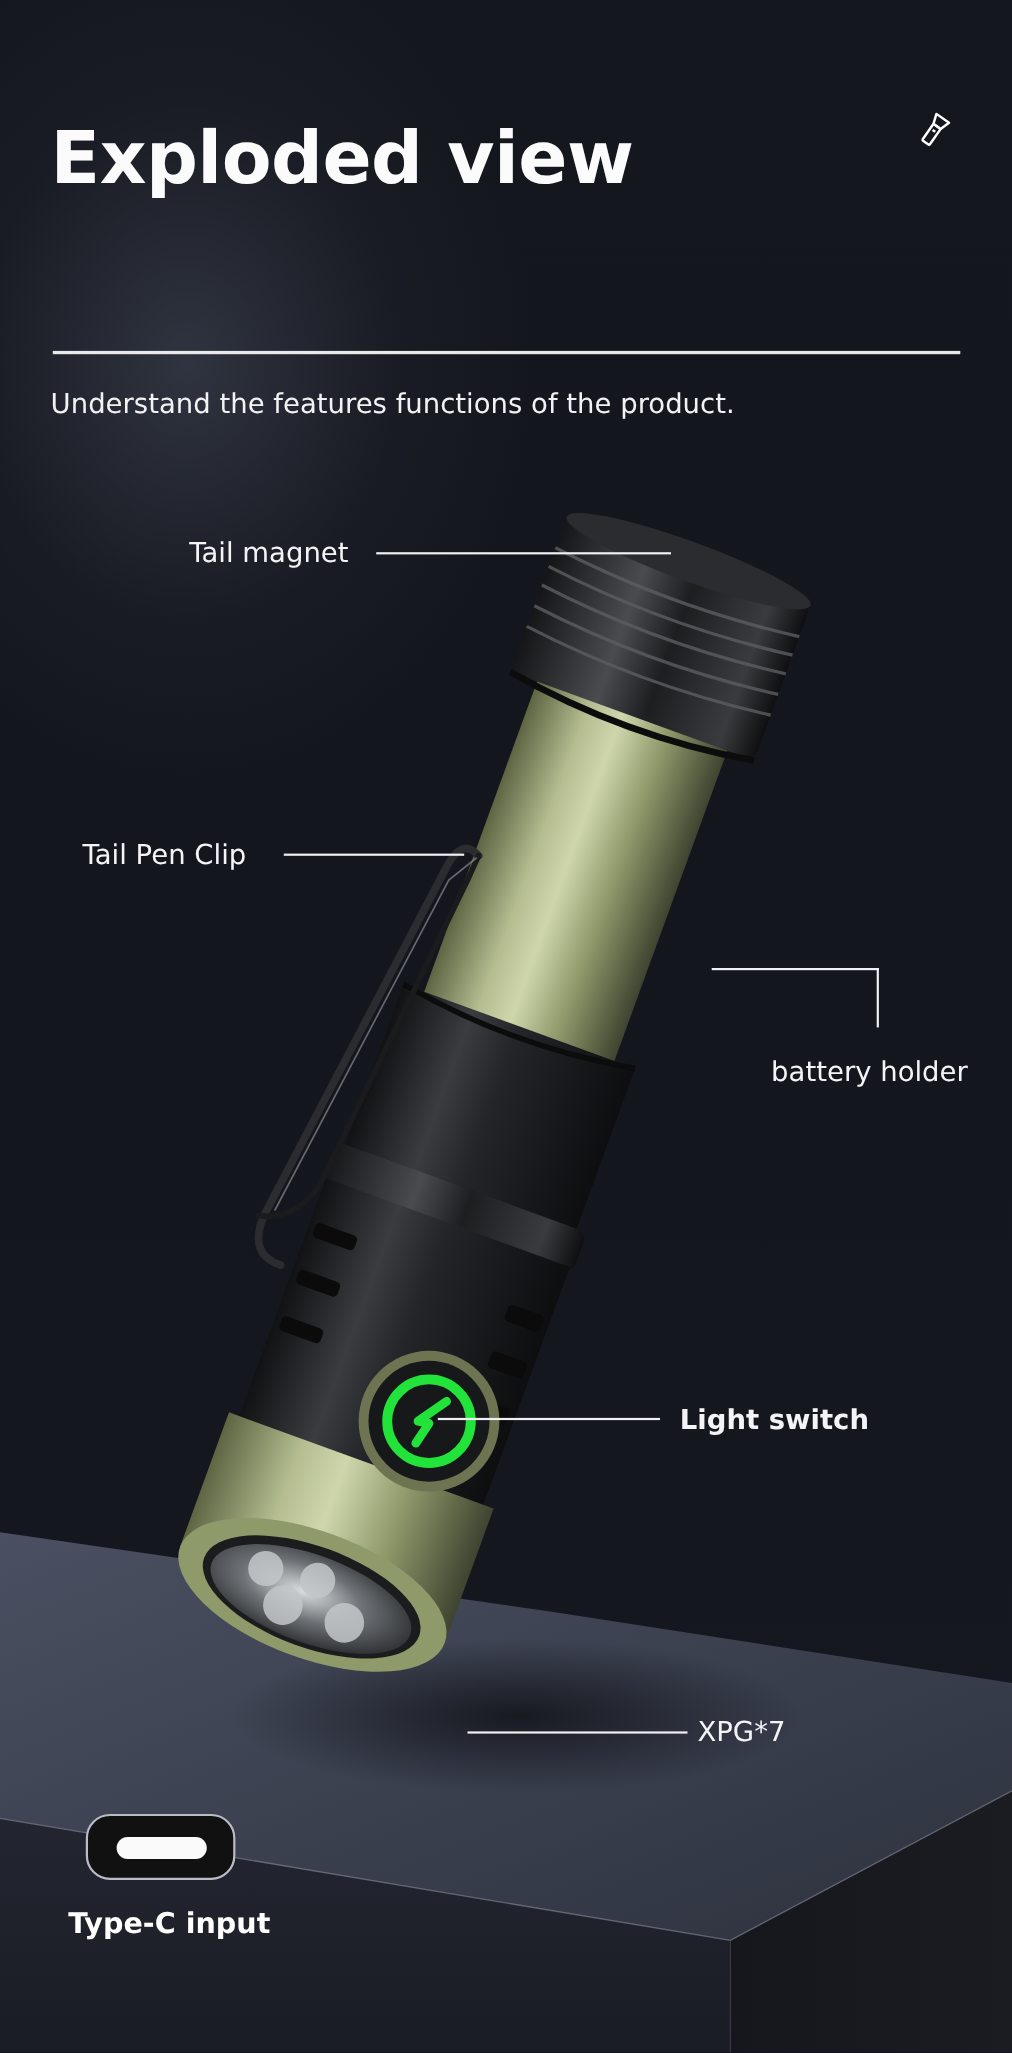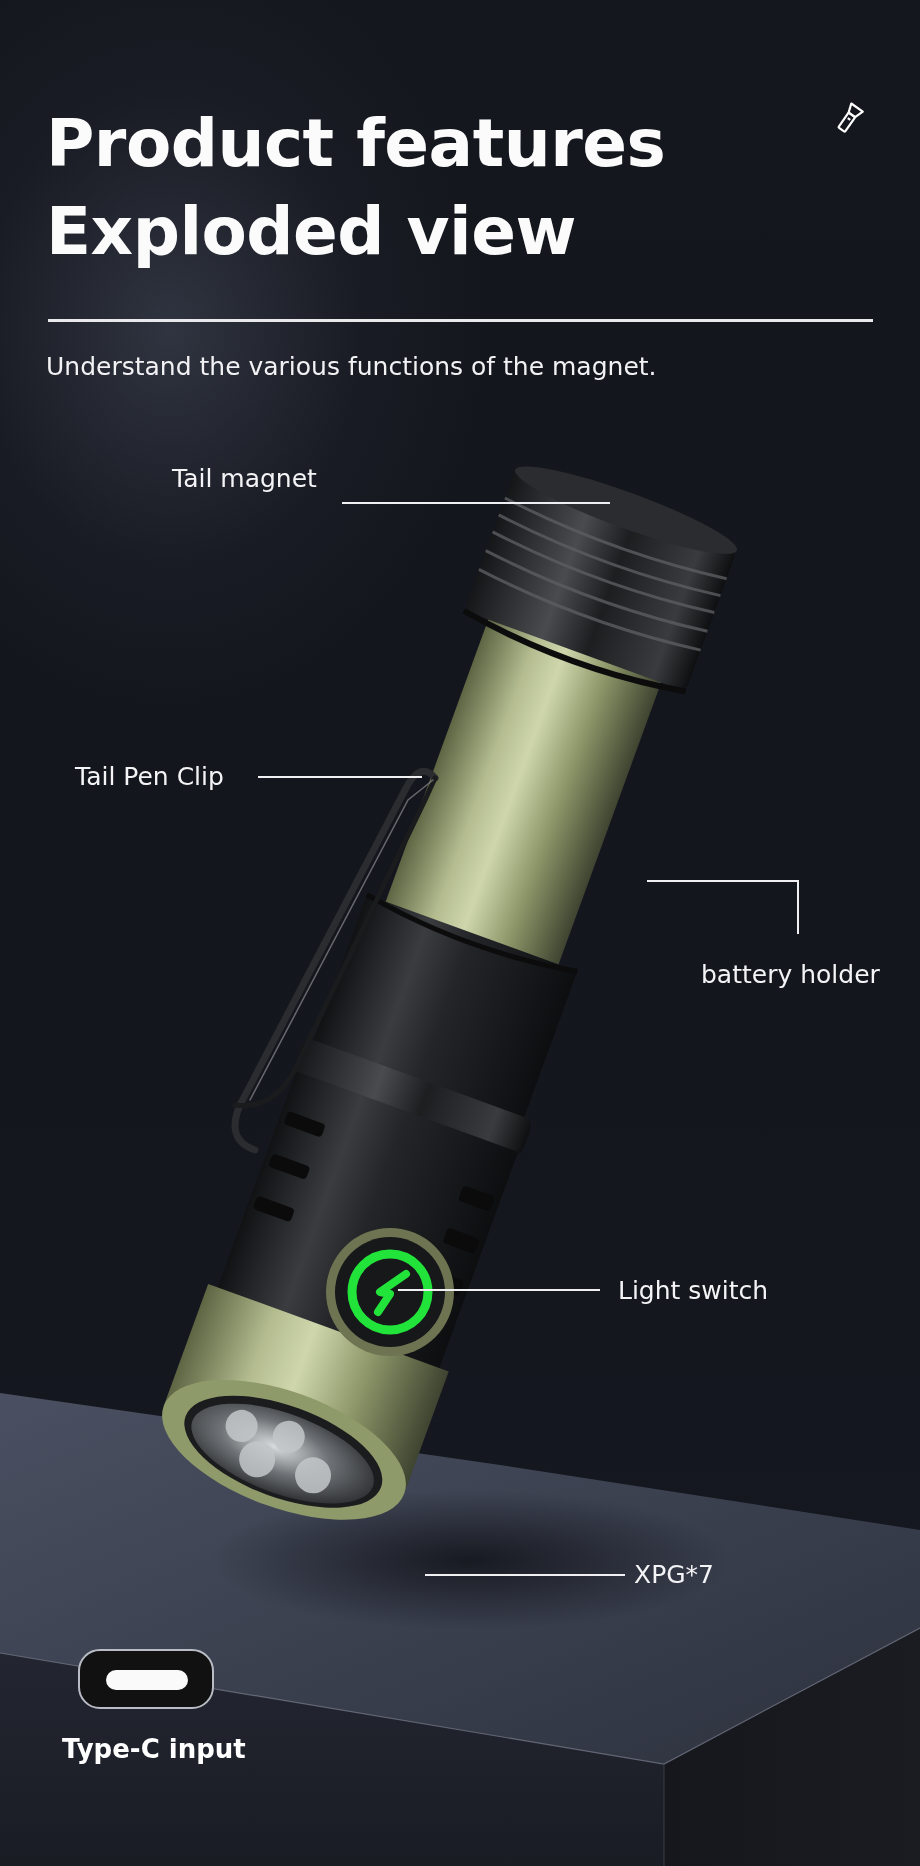--- a/index.html
+++ b/index.html
@@ -139,47 +139,46 @@
 
     <g transform="translate(390,1292)">
       <circle r="64" fill="#6e7452"></circle>
       <circle r="55" fill="#17181a"></circle>
       <circle r="38" fill="none" stroke="#22e33a" stroke-width="9"></circle>
       <path d="M16,-18 L-10,0 L0,2 L-12,20" fill="none" stroke="#22e33a" stroke-width="8" stroke-linecap="round" stroke-linejoin="round"></path>
     </g>
   </svg>
 
   <div id="title" class="abs">
-    <div>Product features</div>
     <div>Exploded view</div>
   </div>
 
   <svg id="brand-icon" class="abs" viewBox="0 0 34 34">
     <g transform="rotate(35 17 17)" fill="none" stroke="#ffffff" stroke-width="2.2" stroke-linejoin="round">
       <path d="M10,3 H24 L21,12 H13 Z"></path>
       <rect x="13" y="12" width="8" height="18" rx="1"></rect>
       <line x1="15.5" y1="17" x2="18.5" y2="17"></line>
     </g>
   </svg>
 
   <div id="divider" class="abs"></div>
-  <div id="subtitle" class="abs">Understand the various functions of the magnet.</div>
+  <div id="subtitle" class="abs">Understand the features functions of the product.</div>
 
-  <div class="abs label" style="left:172px;top:464px;">Tail magnet</div>
+  <div class="abs label" style="left:172px;top:488px;">Tail magnet</div>
   <div class="abs lead" style="left:342px;top:502px;width:268px;"></div>
 
   <div class="abs label" style="left:75px;top:762px;">Tail Pen Clip</div>
   <div class="abs lead" style="left:258px;top:776px;width:164px;"></div>
 
   <div class="abs lead" style="left:647px;top:880px;width:152px;"></div>
   <div class="abs leadv" style="left:797px;top:880px;height:54px;"></div>
   <div class="abs label" style="left:701px;top:960px;">battery holder</div>
 
   <div class="abs lead" style="left:398px;top:1289px;width:202px;"></div>
-  <div class="abs label" style="left:618px;top:1276px;">Light switch</div>
+  <div class="abs label" style="left:618px;top:1276px;font-weight:bold;">Light switch</div>
 
   <div class="abs lead" style="left:425px;top:1574px;width:200px;"></div>
   <div class="abs label" style="left:634px;top:1560px;">XPG*7</div>
 
   <div id="typec-badge" class="abs">
     <div id="typec-slot"></div>
   </div>
   <div id="typec-label" class="abs">Type-C input</div>
 
 </div>

